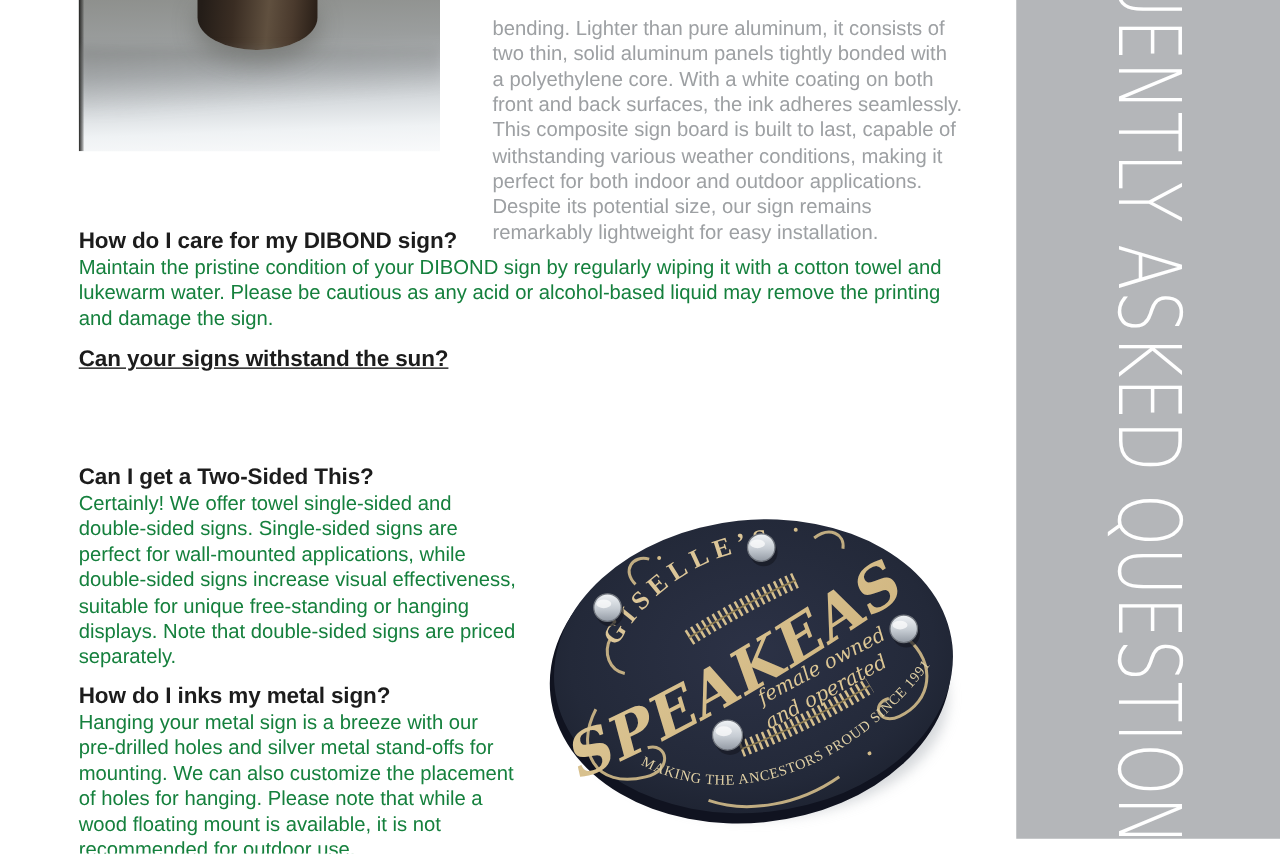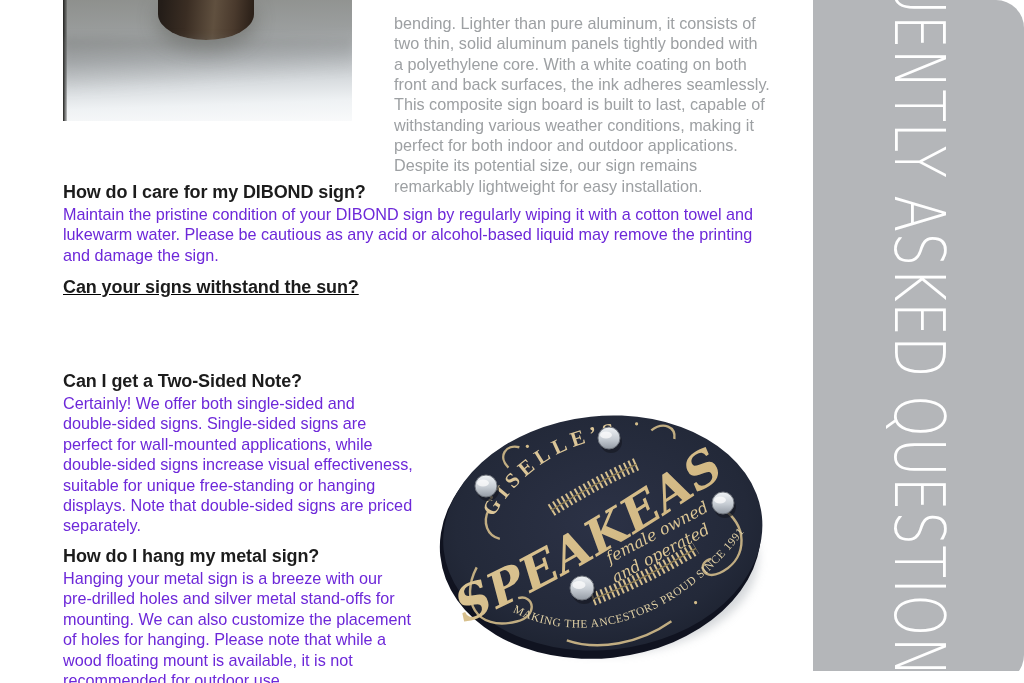--- a/index.html
+++ b/index.html
@@ -1,37 +1,37 @@
 <!DOCTYPE html>
 <html><head>
 <meta charset="utf-8">
 <style>
   html,body{margin:0;padding:0;}
   body{width:1024px;height:683px;background:#ffffff;font-family:"Liberation Sans",sans-serif;overflow:hidden;position:relative;}
-  .page{position:absolute;inset:0;width:1024px;height:683px;overflow:hidden;background:#ffffff;border-radius:28px;}
+  .page{position:absolute;inset:0;width:1024px;height:683px;overflow:hidden;background:#ffffff;}
 
   
   .photo-standoff{position:absolute;left:63px;top:0;width:289px;height:121px;overflow:hidden;
     background:linear-gradient(178deg,#8e908d 0%,#9b9e9e 28%,#b3b7ba 48%,#d8dcdf 68%,#eff2f4 84%,#f9fafb 100%);}
   .photo-standoff .edge{position:absolute;left:0;top:0;width:4px;height:100%;
     background:linear-gradient(90deg,#20201e,rgba(60,60,58,.25));}
   .photo-standoff .band{position:absolute;left:0;top:38px;width:100%;height:55px;
     background:linear-gradient(175deg,rgba(106,108,106,.35),rgba(255,255,255,0) 75%);filter:blur(4px);}
   .standoff-cap{position:absolute;left:95px;top:-4px;width:96px;height:44px;
     border-radius:0 0 48px 48px/0 0 26px 26px;
     background:linear-gradient(95deg,#241d18 4%,#3a2d23 30%,#60503f 58%,#4a3a2d 78%,#2c2119 96%);
     box-shadow:0 10px 20px rgba(70,70,64,.38);}
 
   
   .intro{position:absolute;left:394px;top:-3px;width:400px;color:#9da0a3;font-size:16.2px;line-height:20.3px;white-space:pre-line;}
 
   
   .faq{position:absolute;left:63px;}
   .faq h2{margin:0 0 2px 0;font-size:18px;line-height:20px;color:#1c1c1c;font-weight:bold;letter-spacing:-.1px;}
-  .faq .answer{margin:0;color:#6d28d9;font-size:16.2px;line-height:20.4px;white-space:pre-line;}
+  .faq .answer{margin:0;color:#15803d;font-size:16.2px;line-height:20.4px;white-space:pre-line;}
   #faq1{top:182px;width:770px;}
   #faq2{top:277px;width:770px;text-decoration:underline;}
   #faq3{top:371px;width:385px;}
   #faq4{top:546px;width:385px;}
 
   
   .photo-sign{position:absolute;left:436px;top:406px;width:334px;height:262px;}
 
   
   .sidebar{position:absolute;left:813px;top:0;width:211px;height:671px;background:#b4b6b9;overflow:hidden;}
@@ -65,32 +65,32 @@
     <p class="answer">Maintain the pristine condition of your DIBOND sign by regularly wiping it with a cotton towel and
 lukewarm water. Please be cautious as any acid or alcohol-based liquid may remove the printing
 and damage the sign.</p>
   </div>
 
   <div class="faq" id="faq2">
     <h2>Can your signs withstand the sun?</h2>
   </div>
 
   <div class="faq" id="faq3">
-    <h2>Can I get a Two-Sided Note?</h2>
-    <p class="answer">Certainly! We offer both single-sided and
+    <h2>Can I get a Two-Sided This?</h2>
+    <p class="answer">Certainly! We offer towel single-sided and
 double-sided signs. Single-sided signs are
 perfect for wall-mounted applications, while
 double-sided signs increase visual effectiveness,
 suitable for unique free-standing or hanging
 displays. Note that double-sided signs are priced
 separately.</p>
   </div>
 
   <div class="faq" id="faq4">
-    <h2>How do I hang my metal sign?</h2>
+    <h2>How do I inks my metal sign?</h2>
     <p class="answer">Hanging your metal sign is a breeze with our
 pre-drilled holes and silver metal stand-offs for
 mounting. We can also customize the placement
 of holes for hanging. Please note that while a
 wood floating mount is available, it is not
 recommended for outdoor use.</p>
   </div>
 
   <div class="photo-sign">
     <svg width="334" height="262" viewBox="0 0 334 262">

